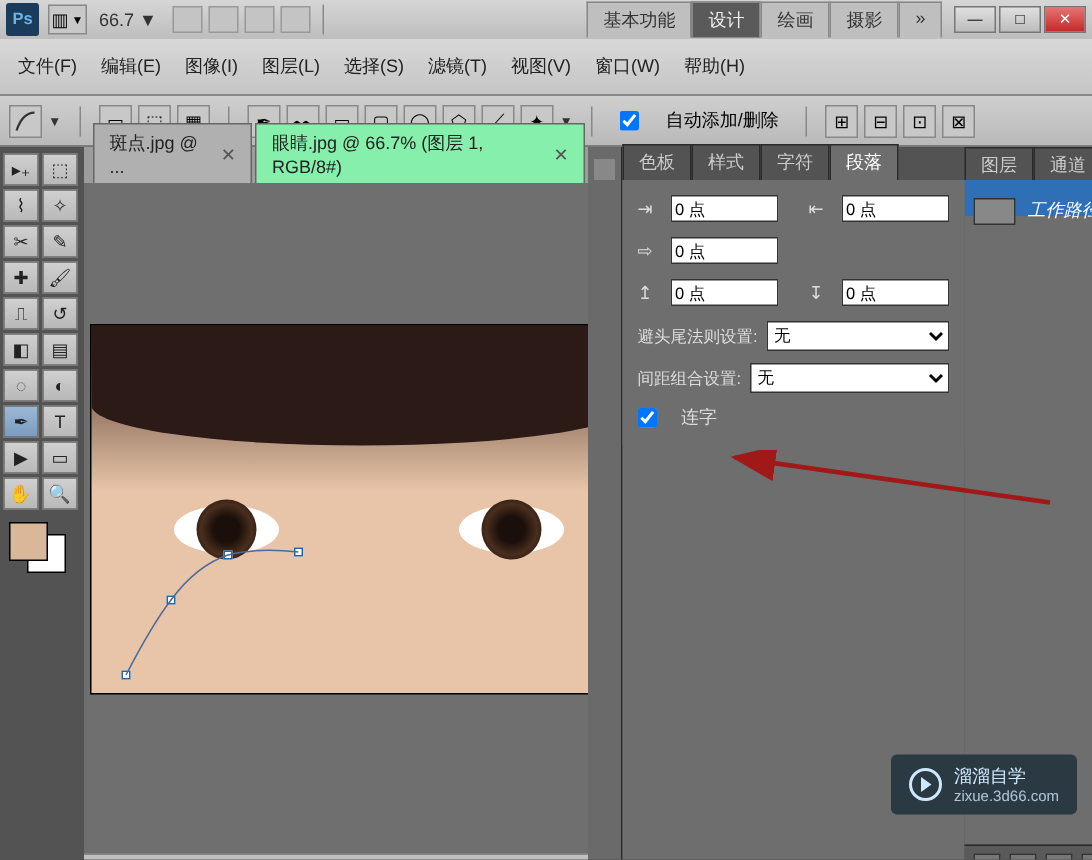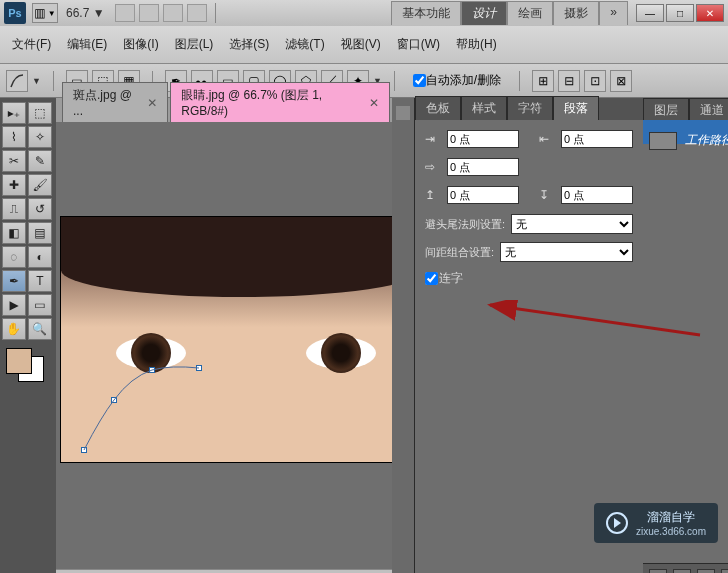--- a/index.html
+++ b/index.html
@@ -6,42 +6,42 @@
 body { background:#535353; width:728px; height:573px; overflow:hidden; position:relative; }
 .titlebar { height:26px; background:linear-gradient(#d6d6d6,#bdbdbd); display:flex; align-items:center; padding:0 4px; }
 .ps-logo { width:22px; height:22px; background:#1a3c5a; color:#6db5e6; font-weight:bold; font-size:11px; display:flex; align-items:center; justify-content:center; border-radius:2px; }
 .title-drop { width:26px; height:20px; margin-left:6px; background:#c8c8c8; border:1px solid #888; display:flex; align-items:center; justify-content:center; }
 .title-zoom { margin-left:8px; color:#333; }
 .title-icons { display:flex; gap:4px; margin-left:10px; }
 .ticon { width:20px; height:18px; background:#c4c4c4; border:1px solid #999; }
 .sep { width:1px; height:20px; background:#888; margin:0 8px; }
 .workspace-tabs { display:flex; margin-left:auto; margin-right:4px; }
 .ws-tab { padding:3px 10px; color:#333; background:#bfbfbf; border:1px solid #888; border-bottom:none; }
-.ws-tab.active { background:#5a5a5a; color:#eee;font-style:italic; }
+.ws-tab.active { background:#5a5a5a; color:#eee; }
 .win-controls { display:flex; gap:2px; margin-left:4px; }
 .win-btn { width:28px; height:18px; background:linear-gradient(#e0e0e0,#bcbcbc); border:1px solid #777; display:flex; align-items:center; justify-content:center; font-size:10px; }
 .win-btn.close { background:linear-gradient(#e57373,#c62828); color:#fff; }
 .menubar { height:38px; background:linear-gradient(#d8d8d8,#c5c5c5); display:flex; align-items:center; padding:0 6px; gap:4px; border-bottom:1px solid #888; }
 .menu-item { padding:2px 6px; color:#222; cursor:default; }
 .optbar { height:34px; background:linear-gradient(#cfcfcf,#b9b9b9); display:flex; align-items:center; padding:0 6px; gap:4px; border-bottom:1px solid #777; }
 .opt-btn { width:22px; height:22px; background:#c8c8c8; border:1px solid #888; display:flex; align-items:center; justify-content:center; }
-.opt-check { display:flex; align-items:center; gap:0; margin:0 6px; }
+.opt-check { display:flex; align-items:center; gap:18px; margin:0 6px; }
 .opt-check input { width:13px; height:13px; }
 .main { display:flex; height:calc(100% - 26px - 22px - 34px); }
 .toolbox { width:56px; display:flex; flex-direction:column; gap:0; padding:4px 2px; }
 .tool-row{display:flex; gap:2px; margin-bottom:2px;}
 .tool { width:24px; height:22px; background:linear-gradient(#d0d0d0,#b8b8b8); border:1px solid #777; display:flex; align-items:center; justify-content:center; font-size:12px; color:#222; cursor:pointer; }
 .tool.active { background:linear-gradient(#9cb8d6,#7a9cc0); }
 .swatch { width:38px; height:34px; position:relative; margin-top:6px; margin-left:4px; }
 .swatch .fg { width:26px; height:26px; background:#d9b89a; border:1px solid #000; position:absolute; top:0; left:0; }
 .swatch .bg { width:26px; height:26px; background:#fff; border:1px solid #000; position:absolute; bottom:0; right:0; }
 .canvas-area { flex:1; background:#6f6f6f; position:relative; display:flex; flex-direction:column; }
 .doc-tabs { height:24px; background:#9c9c9c; display:flex; align-items:flex-end; padding-left:6px; }
 .doc-tab { padding:4px 10px; background:#b0b0b0; border:1px solid #666; border-bottom:none; margin-right:2px; color:#222; display:flex; align-items:center; gap:6px; }
-.doc-tab.active { background:#f9a8d4; }
+.doc-tab.active { background:#86efac; }
 .doc-close{cursor:pointer;color:#555;}
 .canvas-wrap { flex:1; background:#6f6f6f; position:relative; overflow:hidden; }
 .canvas { position:absolute; left:5px; top:95px; width:360px; height:245px; background:linear-gradient(180deg,#4a2e28 0%,#e8c5a8 45%,#e8c5a8 100%); box-shadow:0 0 0 1px #000; overflow:hidden; }
 .hair{position:absolute;top:0;left:0;right:0;height:80px;background:#2b1a16;border-radius:0 0 60% 60%/0 0 40% 40%;}
 .eye{position:absolute;width:70px;height:32px;background:#fff;border-radius:50%;top:120px;}
 .eye.l{left:55px;} .eye.r{left:245px;}
 .iris{position:absolute;width:40px;height:40px;background:radial-gradient(circle,#1a0f0a 30%,#4a2e1e 60%,#2b1a12 80%);border-radius:50%;top:-4px;left:15px;}
 .path-anchor{position:absolute;width:6px;height:6px;background:#fff;border:1px solid #26a;box-sizing:border-box;}
 .statusbar { height:20px; background:#c0c0c0; border-top:1px solid #888; display:flex; align-items:center; padding:0 8px; }
 .panels { width:262px; background:#535353; display:flex; border-left:1px solid #2a2a2a; }
@@ -50,33 +50,33 @@
 .ptab{padding:3px 10px;background:#535353;color:#ccc;border:1px solid #2a2a2a;border-bottom:none;cursor:pointer;}
 .ptab.active{background:#6e6e6e;color:#fff;}
 .panel-body{background:#6e6e6e;padding:10px;color:#ddd;}
 .para-row{display:flex;gap:20px;margin-bottom:10px;align-items:center;}
 .para-field{display:flex;align-items:center;gap:4px;}
 .para-field input{width:72px;height:18px;background:#fff;border:1px solid #333;font-size:11px;padding:0 2px;}
 .para-label{font-size:11px;color:#ddd;}
 .para-icon{width:18px;height:14px;display:inline-block;}
 .drop-row{display:flex;align-items:center;gap:6px;margin-bottom:8px;}
 .drop-row select{flex:1;height:20px;background:#fff;border:1px solid #333;font-size:11px;}
-.liga{display:flex;align-items:center;gap:1px;}
+.liga{display:flex;align-items:center;gap:16px;}
 .liga input{width:13px;height:13px;}
 .layers-panel{flex:1;display:flex;flex-direction:column;}
 .layer-tabs{display:flex;height:22px;background:#535353;text-align:right;}
 .ltab{padding:3px 10px;color:#ccc;cursor:pointer;border:1px solid #2a2a2a;border-bottom:none;background:#535353;}
 .ltab.active{background:#6e6e6e;color:#fff;}
 .ltab.highlight{outline:2px solid #d33;outline-offset:-2px;}
 .layer-list{flex:1;background:#6e6e6e;overflow:auto;}
 .layer-item{height:24px;background:#2f6fb5;color:#fff;display:flex;align-items:flex-start;padding:12px 6px;gap:8px;font-style:italic;}
 .layer-thumb{width:28px;height:18px;background:#888;border:1px solid #333;}
 .layer-bottom{height:26px;background:#5a5a5a;border-top:1px solid #2a2a2a;display:flex;align-items:center;justify-content:flex-end;gap:6px;padding:0 6px;}
 .lbtn{width:18px;height:16px;background:#777;border:1px solid #333;}
-.watermark{position:absolute;right:10px;bottom:30px;background:rgba(32,48,60,0.85);color:#cfe8ff;padding:6px 12px;border-radius:4px;display:flex;align-items:center;gap:8px;font-size:13px;text-align:center;}
+.watermark{position:absolute;right:10px;bottom:30px;background:rgba(32,48,60,0.85);color:#cfe8ff;padding:6px 12px;border-radius:4px;display:flex;align-items:center;gap:8px;font-size:13px;}
 .watermark .play{width:22px;height:22px;border:2px solid #cfe8ff;border-radius:50%;display:flex;align-items:center;justify-content:center;}
 .watermark .play::after{content:"";border-left:7px solid #cfe8ff;border-top:5px solid transparent;border-bottom:5px solid transparent;margin-left:2px;}
 .side-strip{width:22px;background:#6a6a6a;}
 .mid-wrap{display:flex;flex:1;}
 svg.arrow{position:absolute;pointer-events:none;}
 </style>
 </head>
 <body>
 
 <div class="titlebar">

